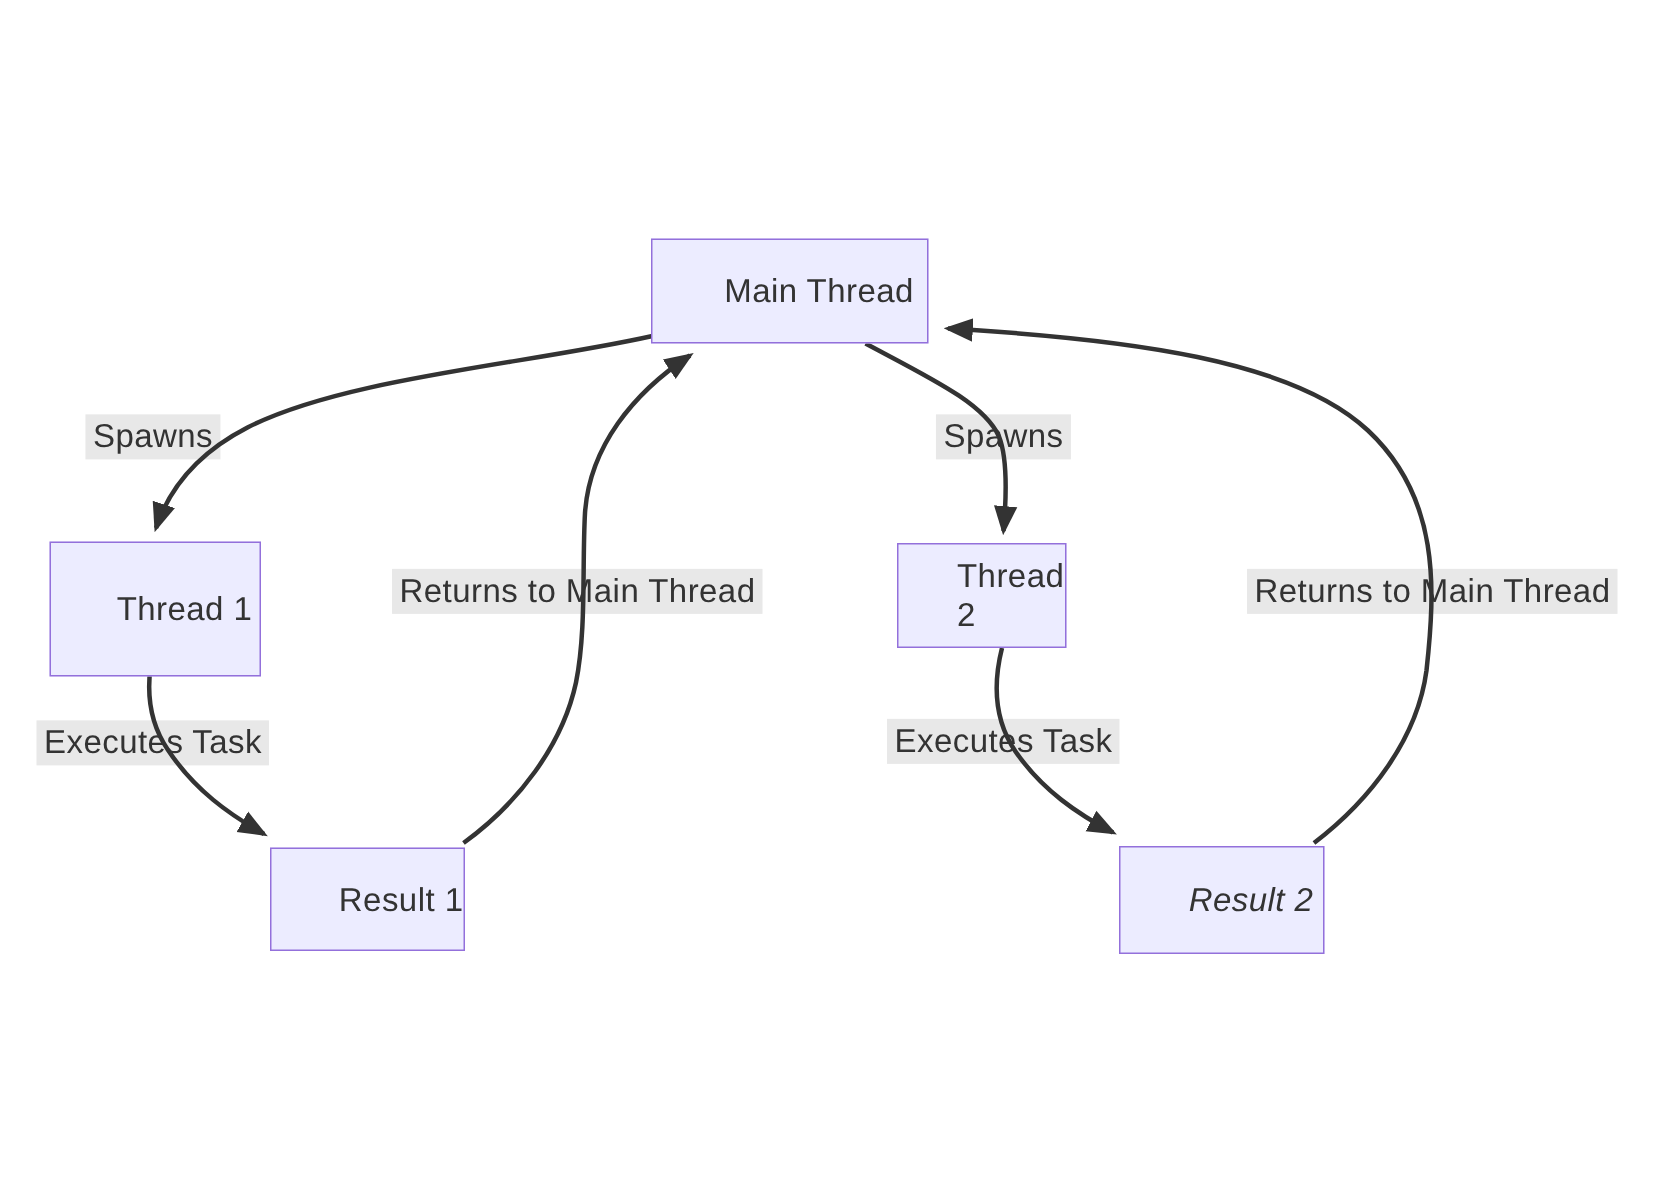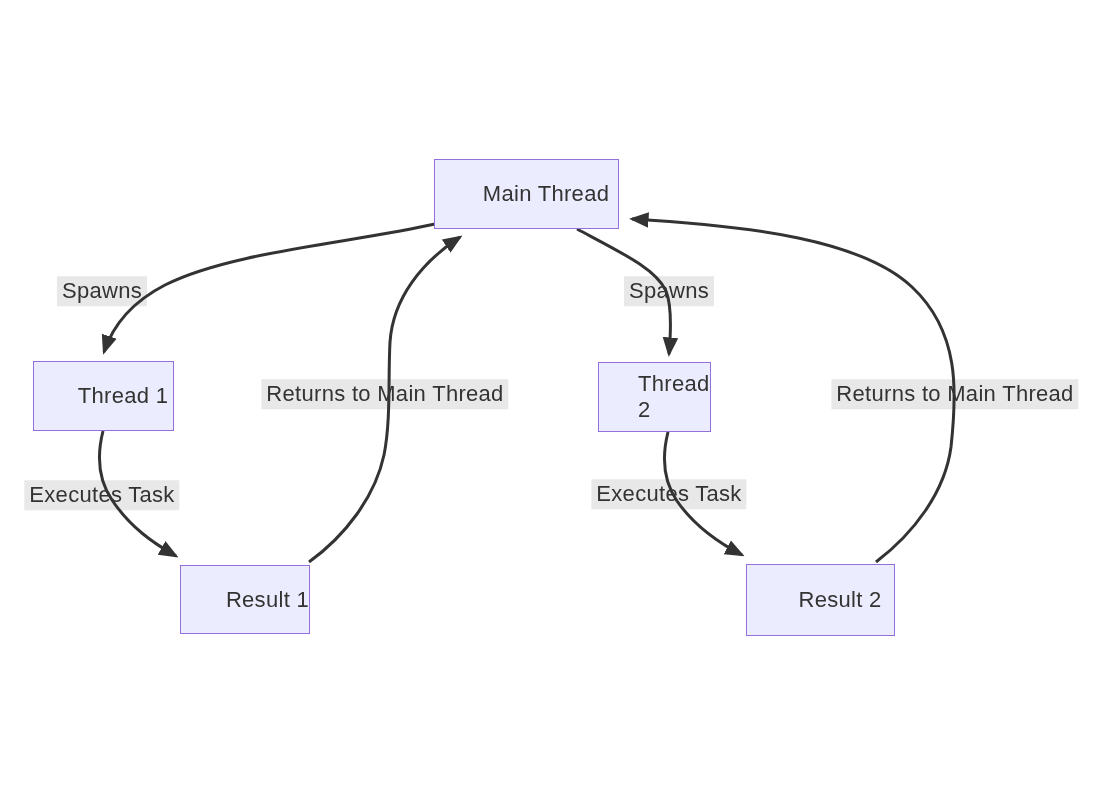--- a/index.html
+++ b/index.html
@@ -61,24 +61,24 @@
     border: 1.5px solid var(--node-border);
     display: flex;
     align-items: center;
     justify-content: center;
     font-size: 22px;
     letter-spacing: 0.3px;
     z-index: 3;
     padding-left: 39px;
   }
   #node-main    { left: 434px; top: 159px; width: 185px; height: 70px; }
-  #node-thread1 { left:  33px; top: 361px; width: 141px; height: 70px; }
+  #node-thread1 { left:  33px; top: 361px; width: 141px; height: 90px; }
   #node-thread2 { left: 598px; top: 362px; width: 113px; height: 70px; }
   #node-result1 { left: 180px; top: 565px; width: 130px; height: 69px; justify-content: flex-end; }
-  #node-result2 { left: 746px; top: 564px; width: 149px; height: 72px; }
+  #node-result2 { left: 746px; top: 564px; width: 137px; height: 72px; font-style: italic; }
 </style>
 </head>
 <body>
 
 <div class="canvas">
 
   <div class="edge-label" id="lbl-spawns-left">Spawns</div>
   <div class="edge-label" id="lbl-executes-left">Executes Task</div>
   <div class="edge-label" id="lbl-returns-left">Returns to Main Thread</div>
   <div class="edge-label" id="lbl-spawns-right">Spawns</div>

